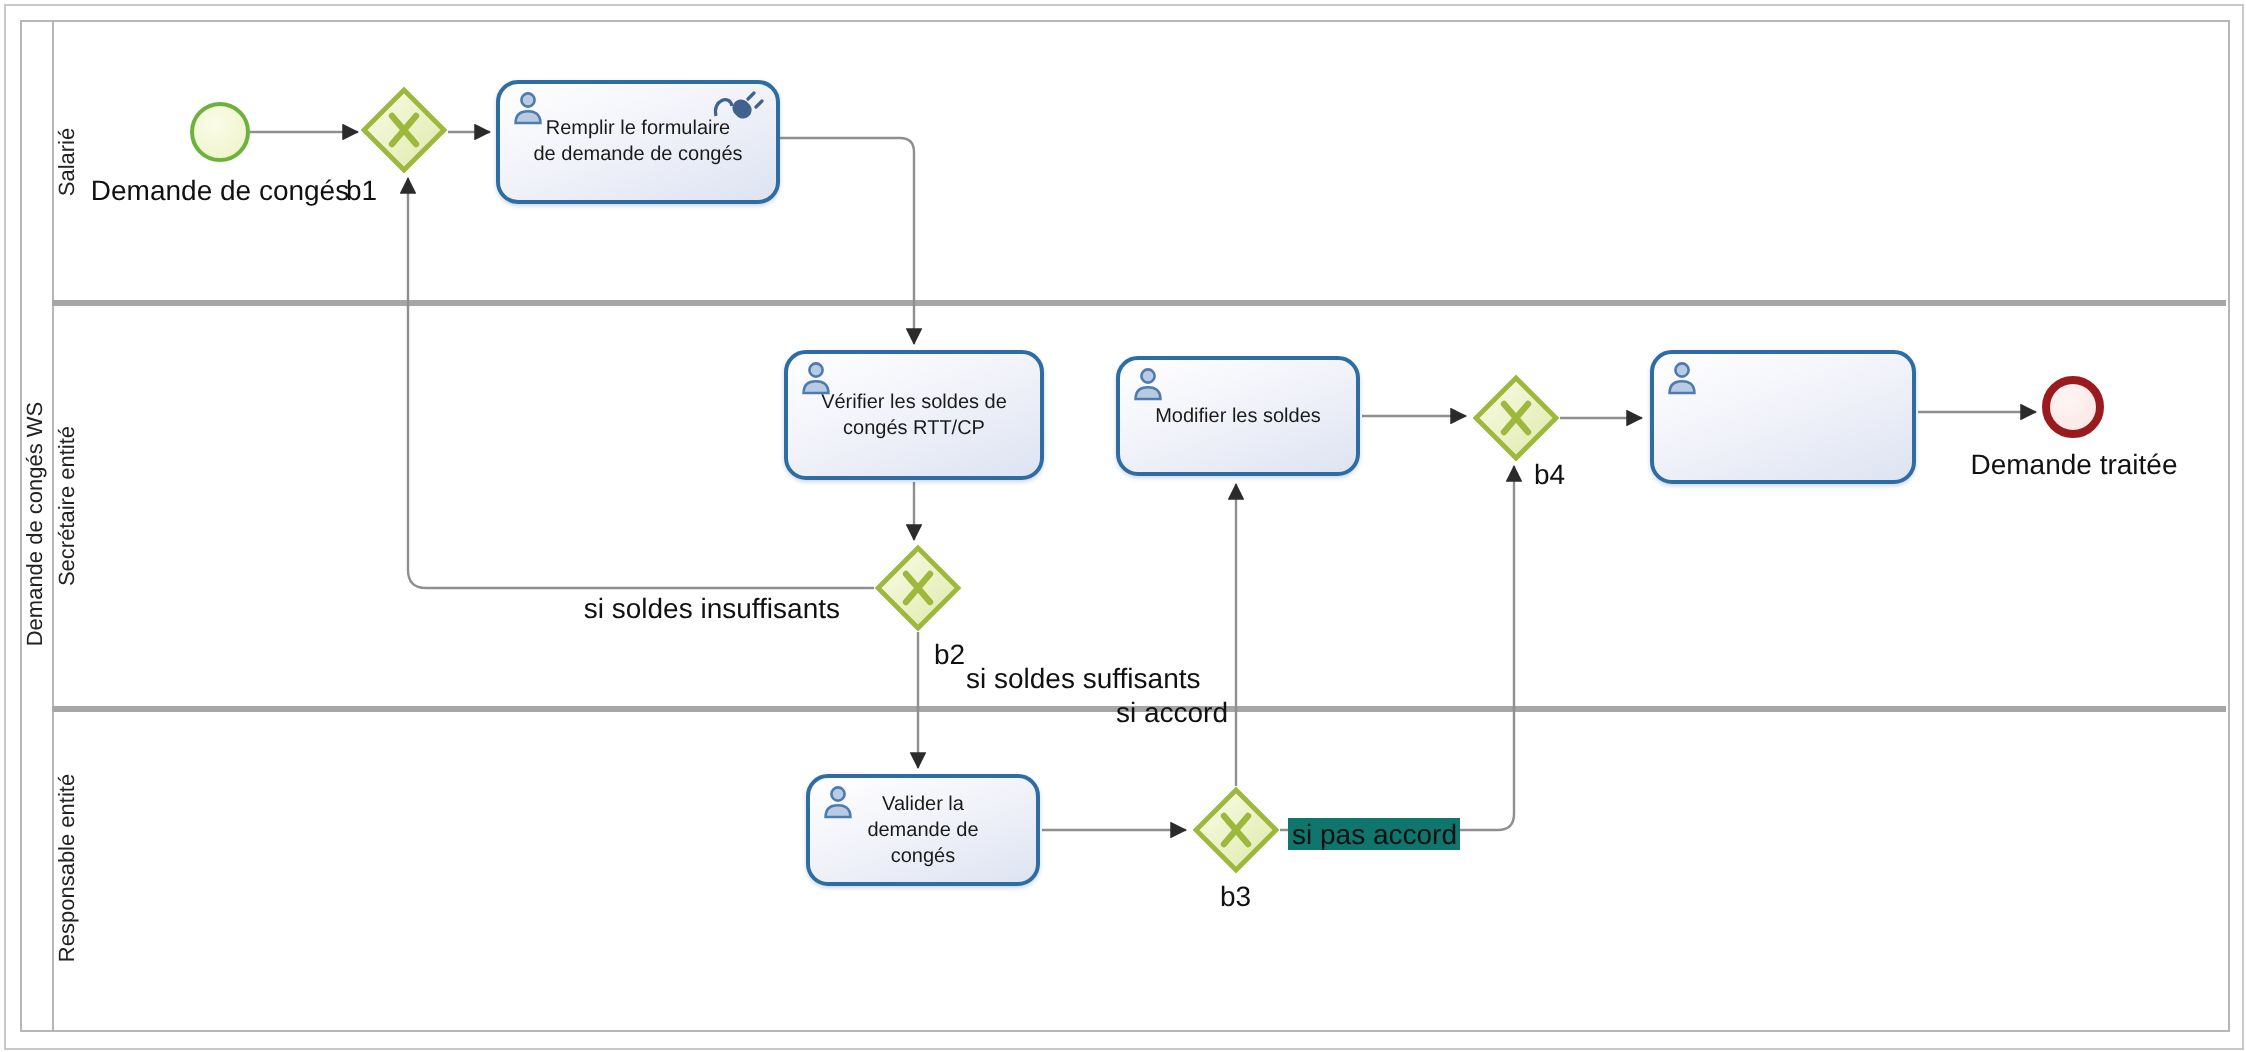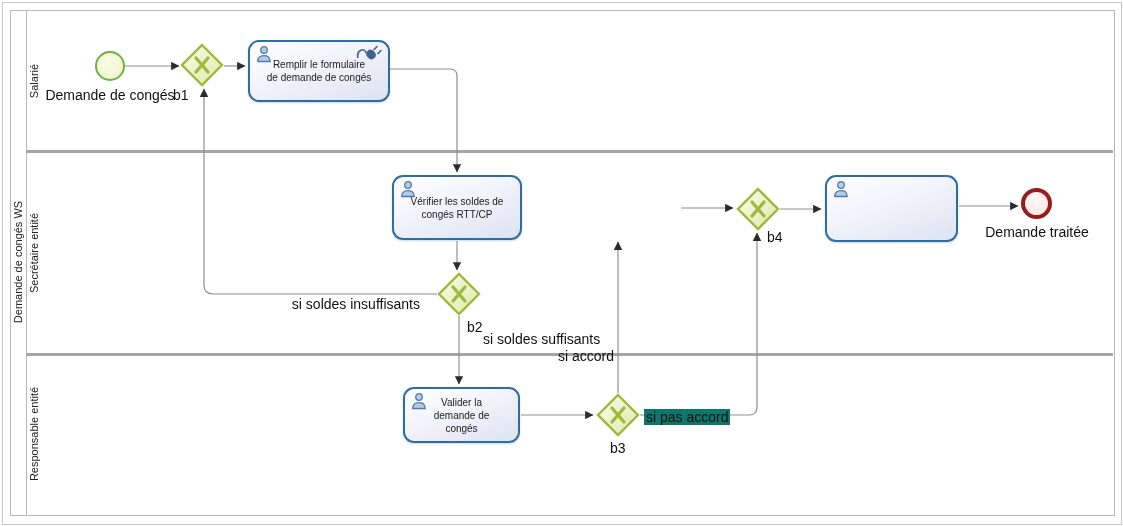--- a/index.html
+++ b/index.html
@@ -114,20 +114,27 @@
   </div>
 
   <div class="task" style="left:392px;top:175px;width:130px;height:65px;">
     <svg class="person" width="18" height="18" viewBox="0 0 18 18">
       <circle cx="9" cy="5" r="3.3" fill="#b9cbe2" stroke="#4c7ab1" stroke-width="1.3"></circle>
       <path d="M2.8,16.5 C2.8,11.6 6,10.6 9,10.6 C12,10.6 15.2,11.6 15.2,16.5 Z" fill="#b9cbe2" stroke="#4c7ab1" stroke-width="1.3"></path>
     </svg>
     <span>Vérifier les soldes de congés RTT/CP</span>
   </div>
 
+  <div class="task" style="left:558px;top:178px;width:122px;height:60px;">
+    <svg class="person" width="18" height="18" viewBox="0 0 18 18">
+      <circle cx="9" cy="5" r="3.3" fill="#b9cbe2" stroke="#4c7ab1" stroke-width="1.3"></circle>
+      <path d="M2.8,16.5 C2.8,11.6 6,10.6 9,10.6 C12,10.6 15.2,11.6 15.2,16.5 Z" fill="#b9cbe2" stroke="#4c7ab1" stroke-width="1.3"></path>
+    </svg>
+    <span>Modifier les soldes</span>
+  </div>
 
   <div class="task" style="left:825px;top:175px;width:133px;height:67px;">
     <svg class="person" width="18" height="18" viewBox="0 0 18 18">
       <circle cx="9" cy="5" r="3.3" fill="#b9cbe2" stroke="#4c7ab1" stroke-width="1.3"></circle>
       <path d="M2.8,16.5 C2.8,11.6 6,10.6 9,10.6 C12,10.6 15.2,11.6 15.2,16.5 Z" fill="#b9cbe2" stroke="#4c7ab1" stroke-width="1.3"></path>
     </svg>
   </div>
 
   <div class="task" style="left:403px;top:387px;width:117px;height:56px;">
     <svg class="person" width="18" height="18" viewBox="0 0 18 18">

